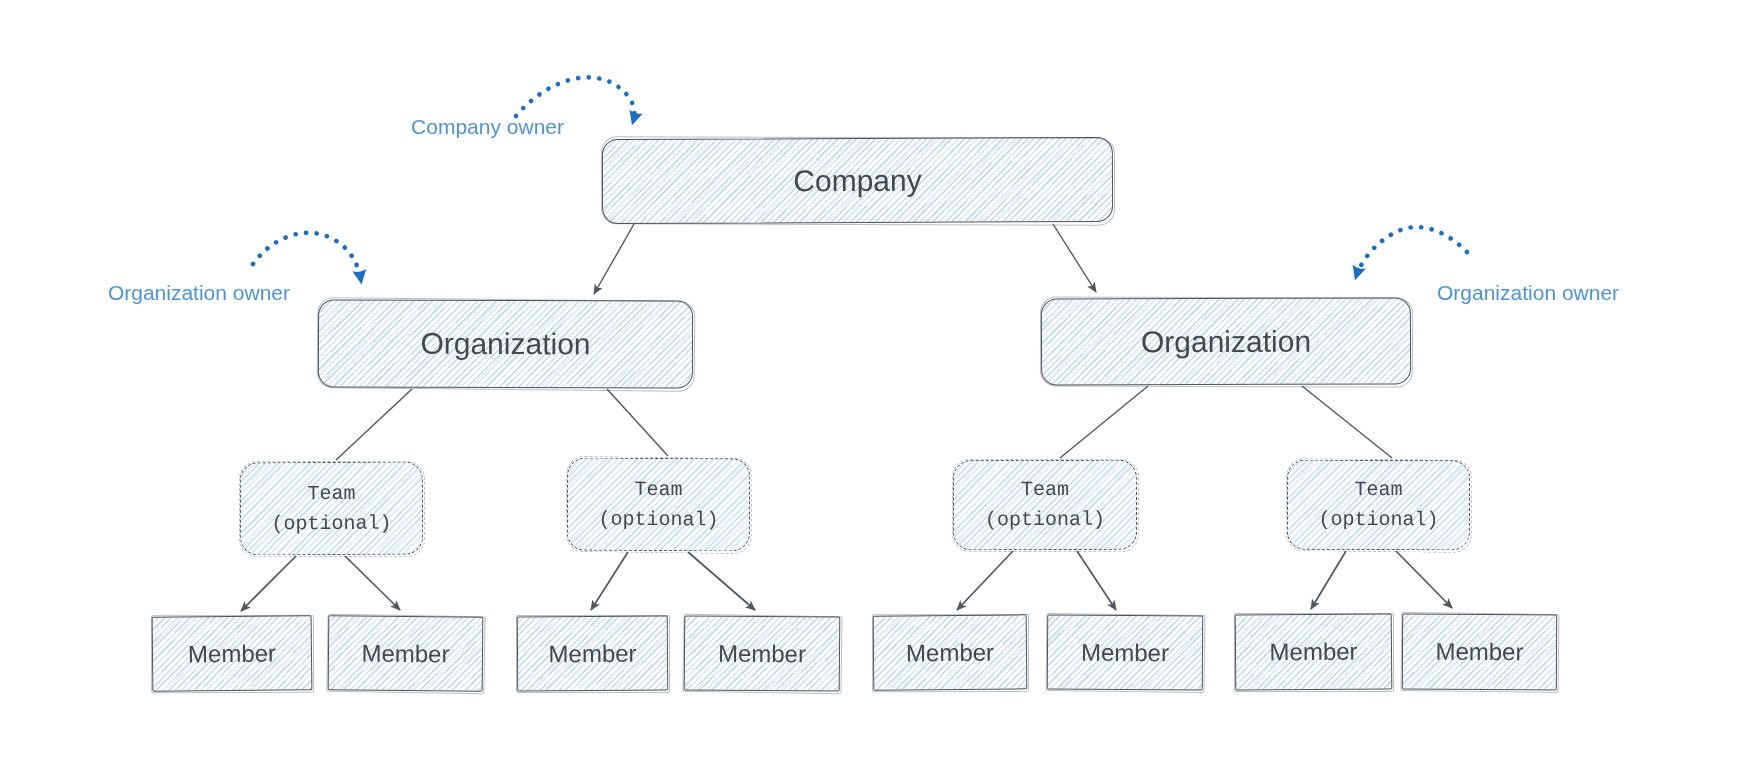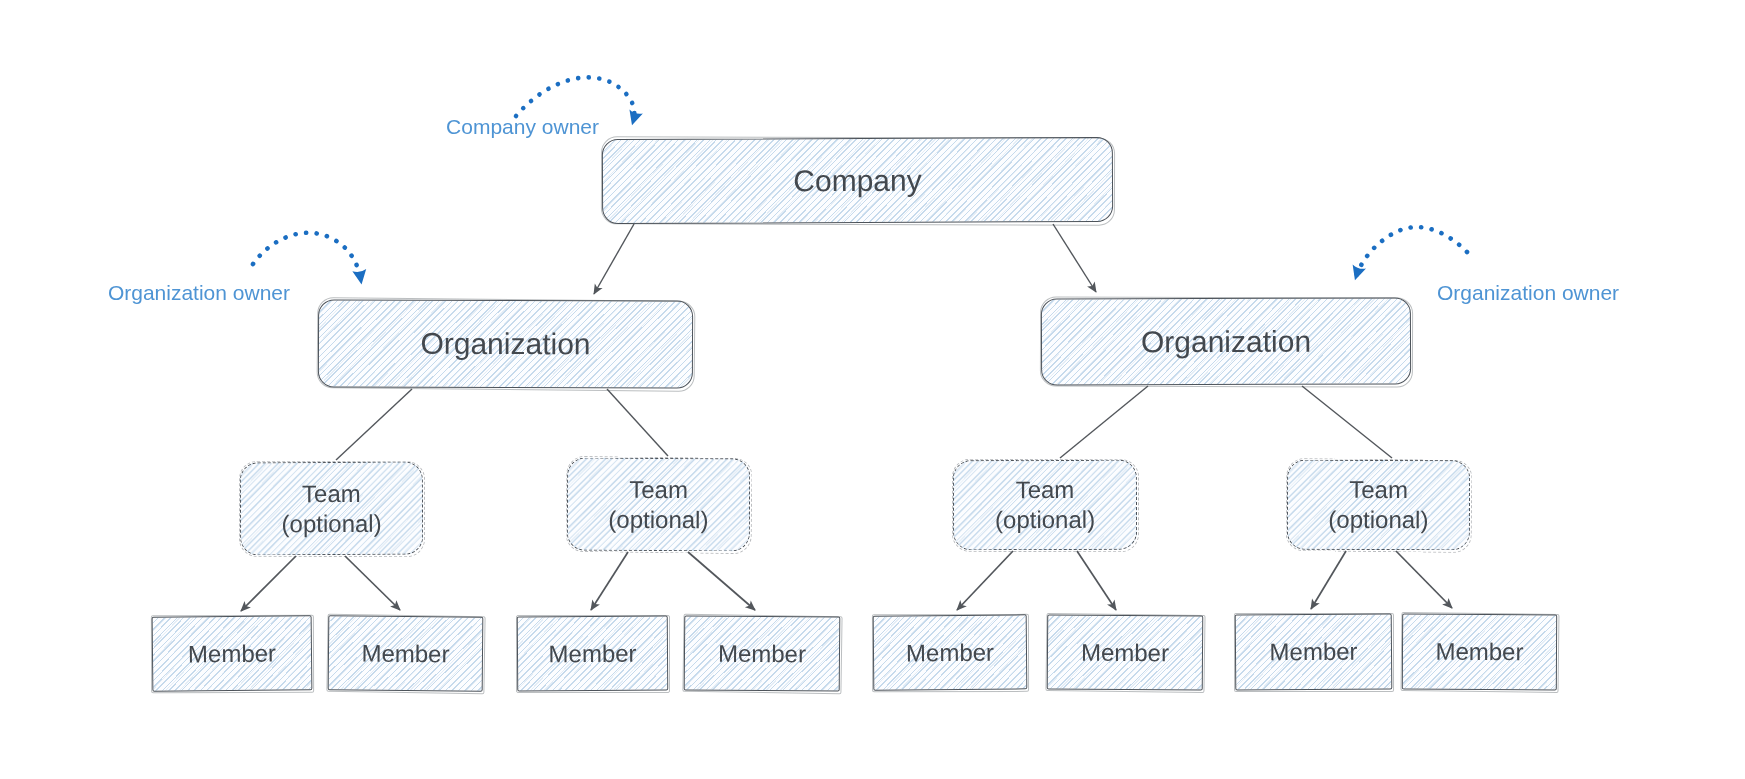--- a/index.html
+++ b/index.html
@@ -45,22 +45,22 @@
   }
   .node::after{
     content:"";position:absolute;inset:-2.5px;
     border:1px solid rgba(77,83,90,.38);
     border-radius:inherit;
     transform:rotate(.4deg);
     pointer-events:none;
   }
   .node.big{font-size:30px;border-radius:16px;}
   .node.team{
-    font-size:24px;line-height:30px;
-    border-style:dashed;border-width:1.7px;border-radius:18px;
+    font-size:20px;line-height:30px;
+    border-style:dashed;border-width:1.7px;border-radius:18px;font-family:Liberation Mono, monospace;
   }
   .node.team::after{border-style:dashed;}
   .node.member{font-size:24px;border-radius:2px;}
   .annotation{
     position:absolute;
     color:var(--annotation-text);
     font-size:21px;line-height:26px;
     white-space:nowrap;
   }
   .annotation.right-align{text-align:right;}
@@ -75,21 +75,21 @@
   #team-4{left:1287px;top:460px;width:183px;height:90px;transform:rotate(.25deg);}
   #member-1{left:152px;top:616px;width:160px;height:75px;transform:rotate(-.6deg);}
   #member-2{left:328px;top:616px;width:155px;height:75px;transform:rotate(.5deg);}
   #member-3{left:517px;top:616px;width:151px;height:75px;transform:rotate(-.4deg);}
   #member-4{left:684px;top:616px;width:156px;height:75px;transform:rotate(.45deg);}
   #member-5{left:873px;top:615px;width:154px;height:75px;transform:rotate(-.5deg);}
   #member-6{left:1047px;top:615px;width:156px;height:75px;transform:rotate(.4deg);}
   #member-7{left:1235px;top:614px;width:157px;height:76px;transform:rotate(-.45deg);}
   #member-8{left:1402px;top:614px;width:155px;height:76px;transform:rotate(.3deg);}
 
-  #label-company-owner{left:359px;top:114px;width:240px;}
+  #label-company-owner{left:324px;top:114px;width:240px;}
   #label-org-owner-left{left:40px;top:280px;width:250px;}
   #label-org-owner-right{left:1437px;top:280px;width:250px;text-align:left;}
 </style>
 </head>
 <body>
 
 <div class="canvas">
 
   <svg class="edges" viewBox="0 0 1745 779" xmlns="http://www.w3.org/2000/svg">
     <defs>

